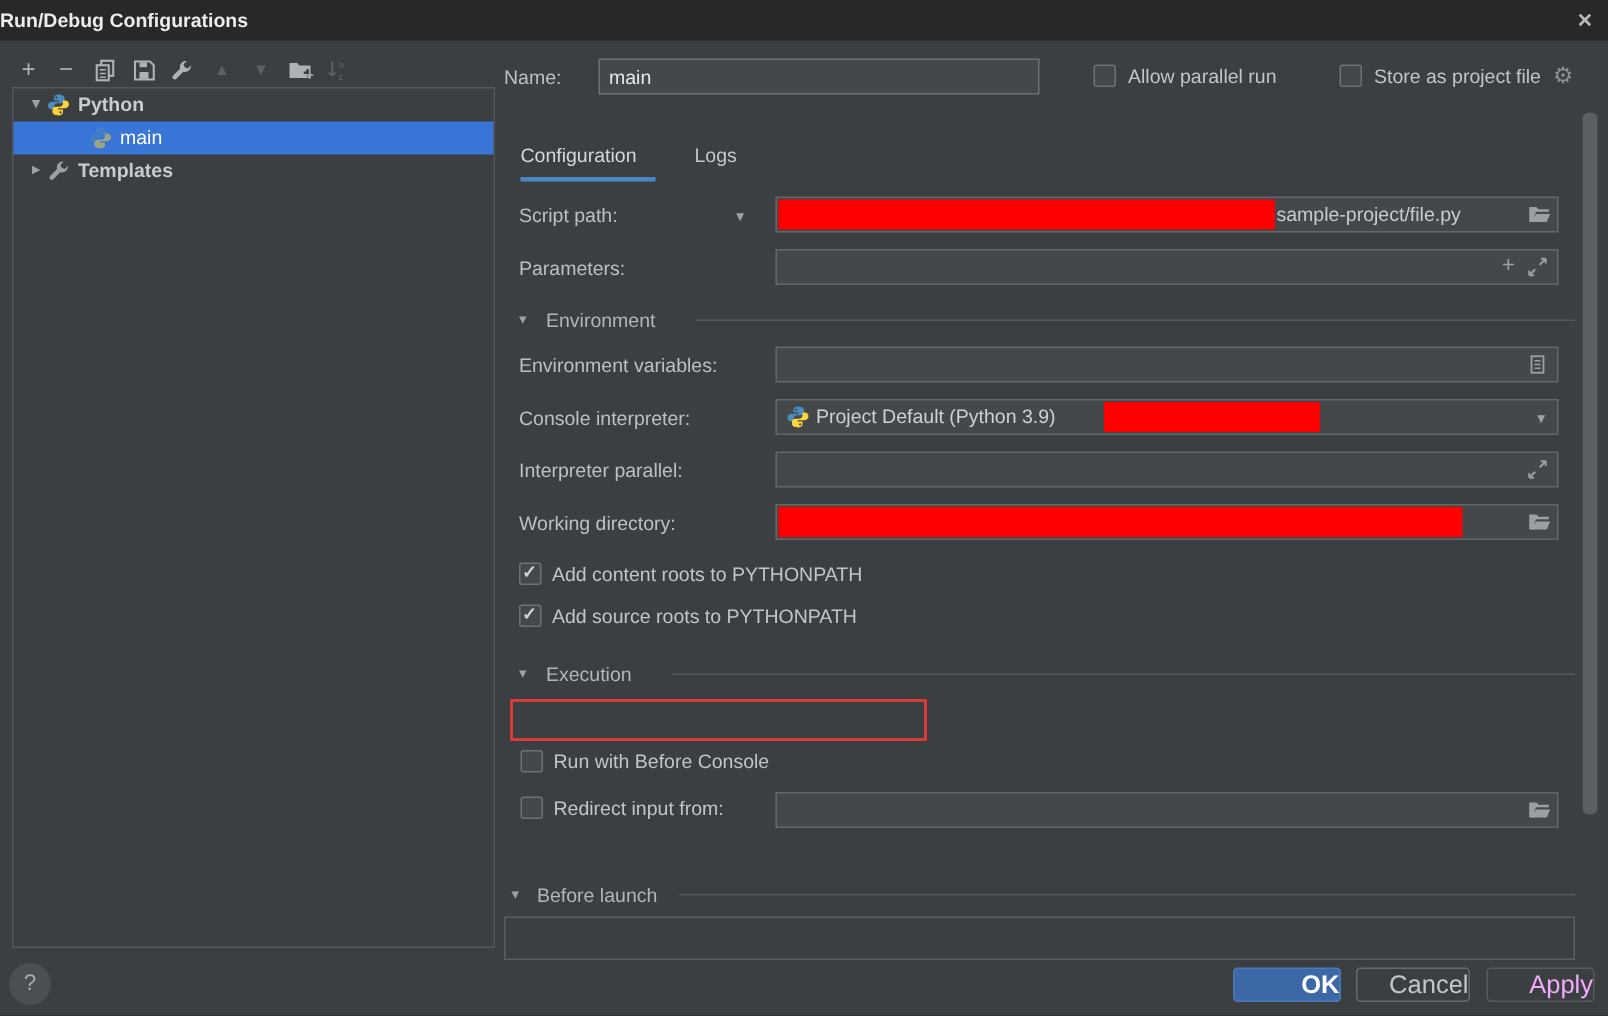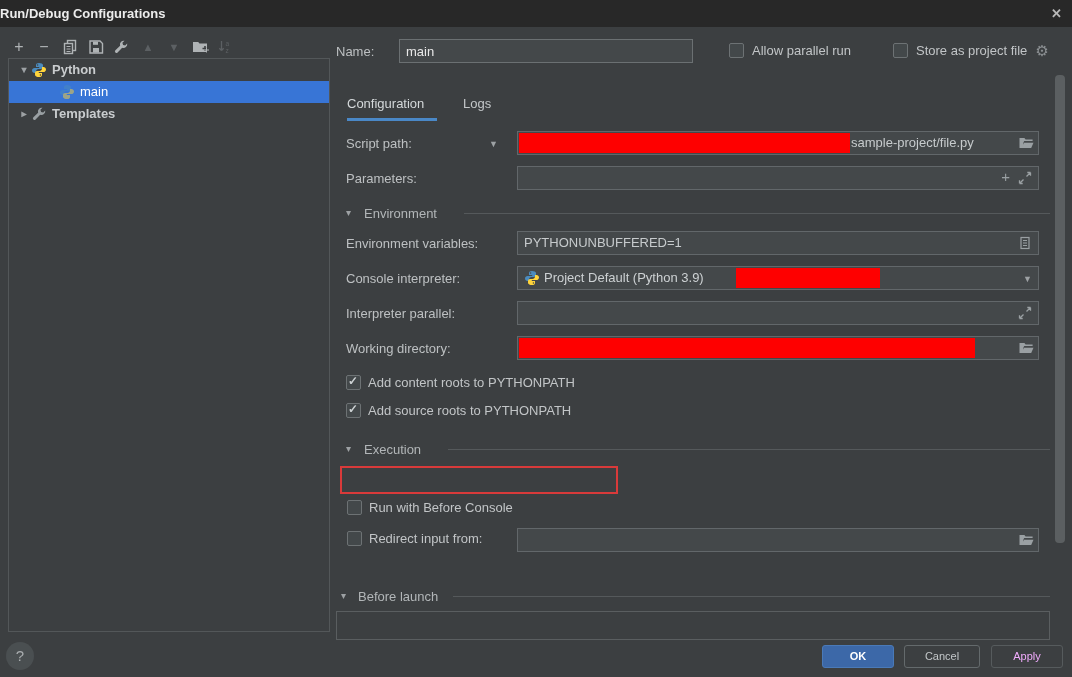--- a/index.html
+++ b/index.html
@@ -53,21 +53,21 @@
   .sect-lbl{position:absolute;color:#b2b6b8;cursor:pointer}
   .sect-line{position:absolute;height:1px;background:#55595b}
   .hl-box{position:absolute;left:340px;top:466px;width:278px;height:28px;border:2px solid var(--highlight-red)}
   .panel-box{position:absolute;left:336px;top:611px;width:714px;height:29px;border:1px solid #5a5e60}
   
   .sb-thumb{position:absolute;left:1055px;top:75px;width:10px;height:468px;background:#5b5f61;border-radius:4px;cursor:grab}
   
   .help{position:absolute;left:6px;top:642px;width:28px;height:28px;border-radius:50%;
     background:#4a4f51;color:#a9adaf;text-align:center;line-height:28px;font-size:15px;cursor:pointer}
   .btn{position:absolute;top:645px;height:23px;border-radius:3px;border:1px solid #646a6c;
-    background:transparent;color:#c3c7c9;text-align:center;line-height:21px;cursor:pointer;font-size:11px}
+    background:transparent;color:#c3c7c9;text-align:right;line-height:21px;cursor:pointer;font-size:17px}
   .btn.primary{background:var(--ok-button);border-color:#4a7ab8;color:#fff;font-weight:bold}
   .btn.disabled{color:#f0abfc;border-color:#565b5d;cursor:default}
 </style>
 </head>
 <body>
 
 <div class="dialog">
 
   <div class="titlebar">
     <span>Run/Debug Configurations</span>
@@ -180,21 +180,20 @@
         <path d="M9.5 6.5L13.5 2.5M13.5 2.5v3.2M13.5 2.5h-3.2M6.5 9.5L2.5 13.5M2.5 13.5v-3.2M2.5 13.5h3.2"></path>
       </svg>
   </div>
 
   <span class="sect-tri" style="left:346px;top:207px">▾</span>
   <span class="sect-lbl" style="left:364px;top:206px">Environment</span>
   <div class="sect-line" style="left:464px;top:213px;width:586px"></div>
 
   <span class="lbl" style="left:346px;top:236px">Environment variables:</span>
   <div class="fld" style="top:231px">
-    <span class="val">PYTHONUNBUFFERED=1</span>
     <svg class="ficon" style="right:5px" viewBox="0 0 16 16">
         <rect x="4" y="2.5" width="8" height="11" fill="none" stroke="#9aa0a3" stroke-width="1.2"></rect>
         <path d="M6 5.5h4M6 8h4M6 10.5h4" stroke="#9aa0a3" stroke-width="1.1"></path>
       </svg>
   </div>
 
   <span class="lbl" style="left:346px;top:271px">Console interpreter:</span>
   <div class="fld" style="top:266px">
     <svg class="ficon" style="left:6px" viewBox="0 0 16 16">
         <path fill="#4b8bbe" d="M8 1C6 1 5 1.9 5 3.1V5h3.2v.9H3.6C2.1 5.9 1 7 1 8.5S2.1 11 3.6 11H5V9.4C5 8 6.1 6.9 7.5 6.9H10c1.1 0 2-.9 2-2V3.1C12 1.9 10 1 8 1zM6.6 2.3a.75.75 0 110 1.5.75.75 0 010-1.5z"></path>

